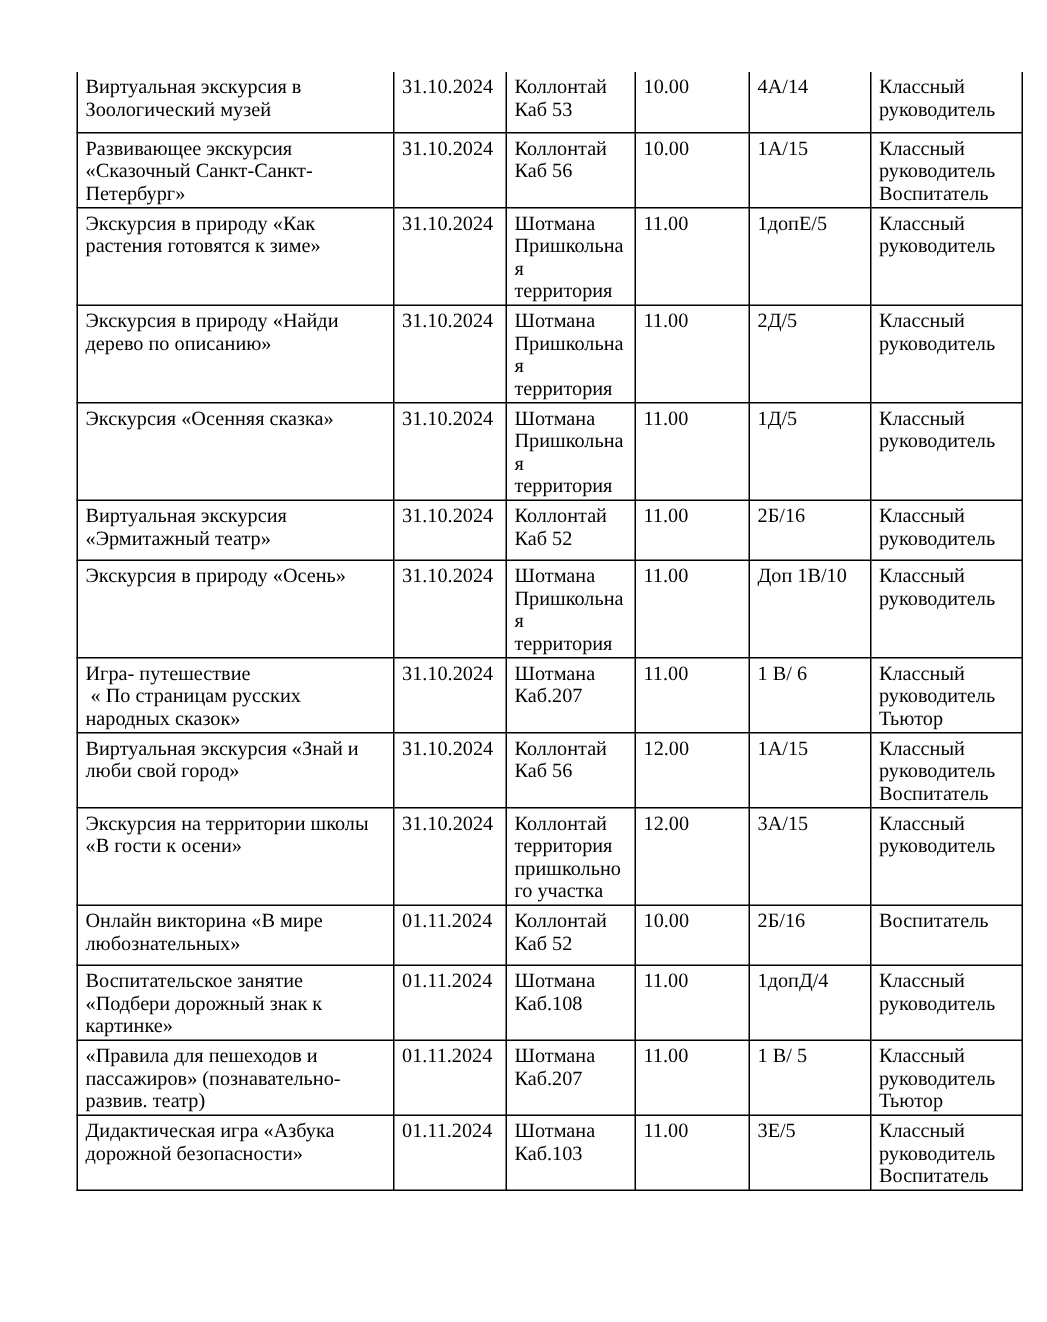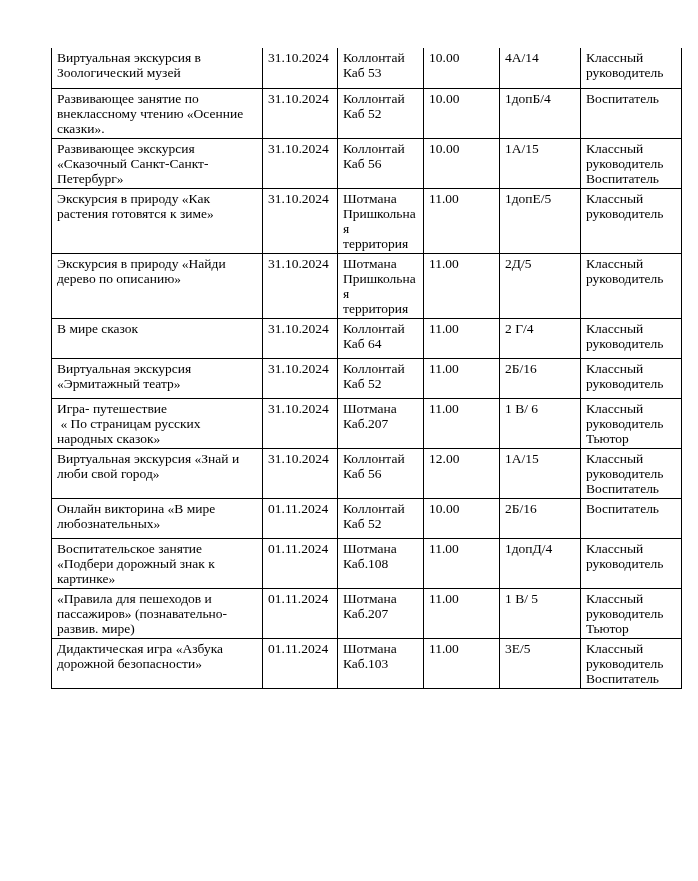--- a/index.html
+++ b/index.html
@@ -66,29 +66,20 @@
         <tr>
           <td>Виртуальная экскурсия в Зоологический музей</td>
           <td>31.10.2024</td>
           <td>Коллонтай
 Каб 53</td>
           <td>10.00</td>
           <td>4А/14</td>
           <td>Классный руководитель</td>
         </tr>
         <tr>
-          <td>Развивающее занятие по внеклассному чтению «Осенние сказки».</td>
-          <td>31.10.2024</td>
-          <td>Коллонтай
-Каб 52</td>
-          <td>10.00</td>
-          <td>1допБ/4</td>
-          <td>Воспитатель</td>
-        </tr>
-        <tr>
           <td>Развивающее экскурсия «Сказочный Санкт-Санкт-Петербург»</td>
           <td>31.10.2024</td>
           <td>Коллонтай
 Каб 56</td>
           <td>10.00</td>
           <td>1А/15</td>
           <td>Классный руководитель Воспитатель</td>
         </tr>
         <tr>
           <td>Экскурсия в природу «Как растения готовятся к зиме»</td>
@@ -106,35 +97,48 @@
           <td>31.10.2024</td>
           <td>Шотмана
 Пришкольна
 я
 территория</td>
           <td>11.00</td>
           <td>2Д/5</td>
           <td>Классный руководитель</td>
         </tr>
         <tr>
-          <td>В мире сказок</td>
-          <td>31.10.2024</td>
-          <td>Коллонтай
-Каб 64</td>
-          <td>11.00</td>
-          <td>2 Г/4</td>
+          <td>Экскурсия «Осенняя сказка»</td>
+          <td>31.10.2024</td>
+          <td>Шотмана
+Пришкольна
+я
+территория</td>
+          <td>11.00</td>
+          <td>1Д/5</td>
           <td>Классный руководитель</td>
         </tr>
         <tr>
           <td>Виртуальная экскурсия «Эрмитажный театр»</td>
           <td>31.10.2024</td>
           <td>Коллонтай
 Каб 52</td>
           <td>11.00</td>
           <td>2Б/16</td>
+          <td>Классный руководитель</td>
+        </tr>
+        <tr>
+          <td>Экскурсия в природу «Осень»</td>
+          <td>31.10.2024</td>
+          <td>Шотмана
+Пришкольна
+я
+территория</td>
+          <td>11.00</td>
+          <td>Доп 1В/10</td>
           <td>Классный руководитель</td>
         </tr>
         <tr>
           <td>Игра- путешествие
 &nbsp;« По страницам русских народных сказок»</td>
           <td>31.10.2024</td>
           <td>Шотмана
 Каб.207</td>
           <td>11.00</td>
           <td>1 В/ 6</td>
@@ -143,39 +147,50 @@
         <tr>
           <td>Виртуальная экскурсия «Знай и люби свой город»</td>
           <td>31.10.2024</td>
           <td>Коллонтай
 Каб 56</td>
           <td>12.00</td>
           <td>1А/15</td>
           <td>Классный руководитель Воспитатель</td>
         </tr>
         <tr>
+          <td>Экскурсия на территории школы «В гости к осени»</td>
+          <td>31.10.2024</td>
+          <td>Коллонтай
+территория
+пришкольно
+го участка</td>
+          <td>12.00</td>
+          <td>3А/15</td>
+          <td>Классный руководитель</td>
+        </tr>
+        <tr>
           <td>Онлайн викторина «В мире любознательных»</td>
           <td>01.11.2024</td>
           <td>Коллонтай
 Каб 52</td>
           <td>10.00</td>
           <td>2Б/16</td>
           <td>Воспитатель</td>
         </tr>
         <tr>
           <td>Воспитательское занятие «Подбери дорожный знак к картинке»</td>
           <td>01.11.2024</td>
           <td>Шотмана
 Каб.108</td>
           <td>11.00</td>
           <td>1допД/4</td>
           <td>Классный руководитель</td>
         </tr>
         <tr>
-          <td>«Правила для пешеходов и пассажиров» (познавательно-развив. мире)</td>
+          <td>«Правила для пешеходов и пассажиров» (познавательно-развив. театр)</td>
           <td>01.11.2024</td>
           <td>Шотмана
 Каб.207</td>
           <td>11.00</td>
           <td>1 В/ 5</td>
           <td>Классный руководитель Тьютор</td>
         </tr>
         <tr>
           <td>Дидактическая игра «Азбука дорожной безопасности»</td>
           <td>01.11.2024</td>

